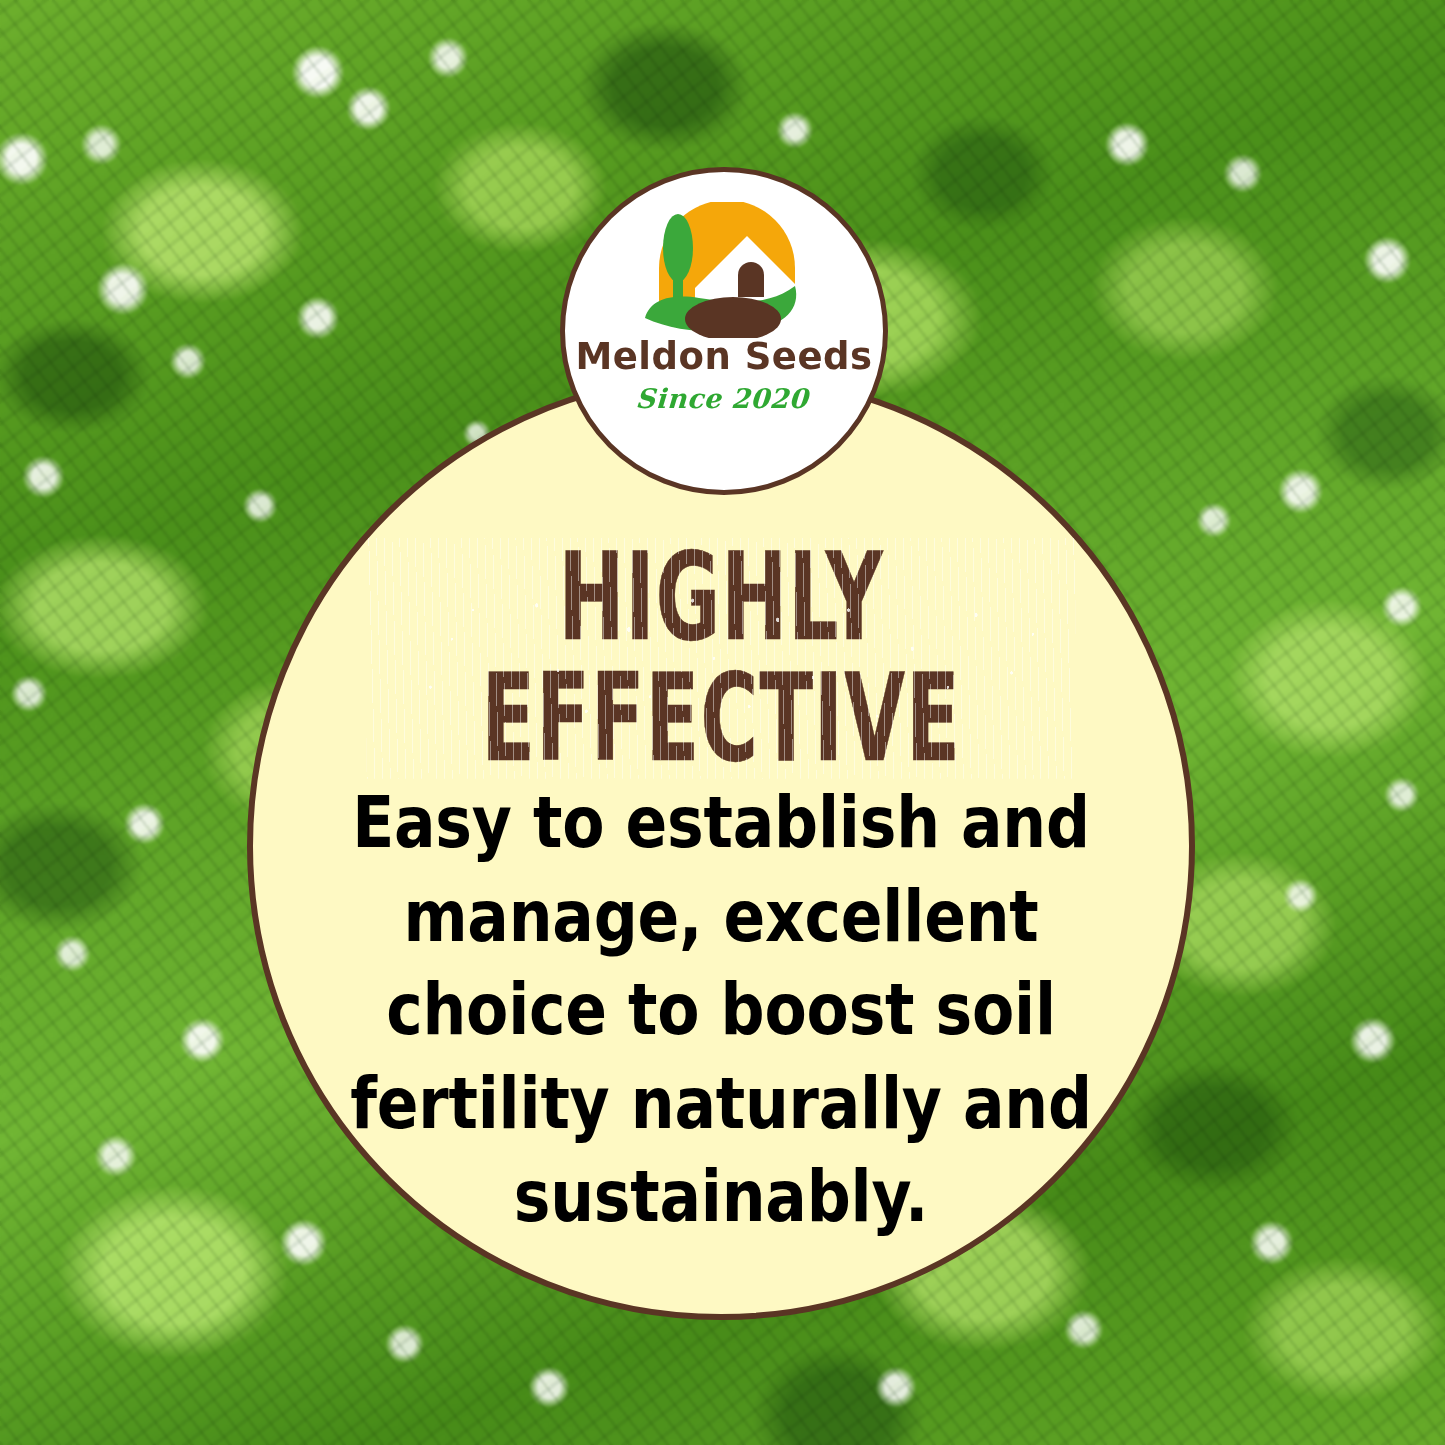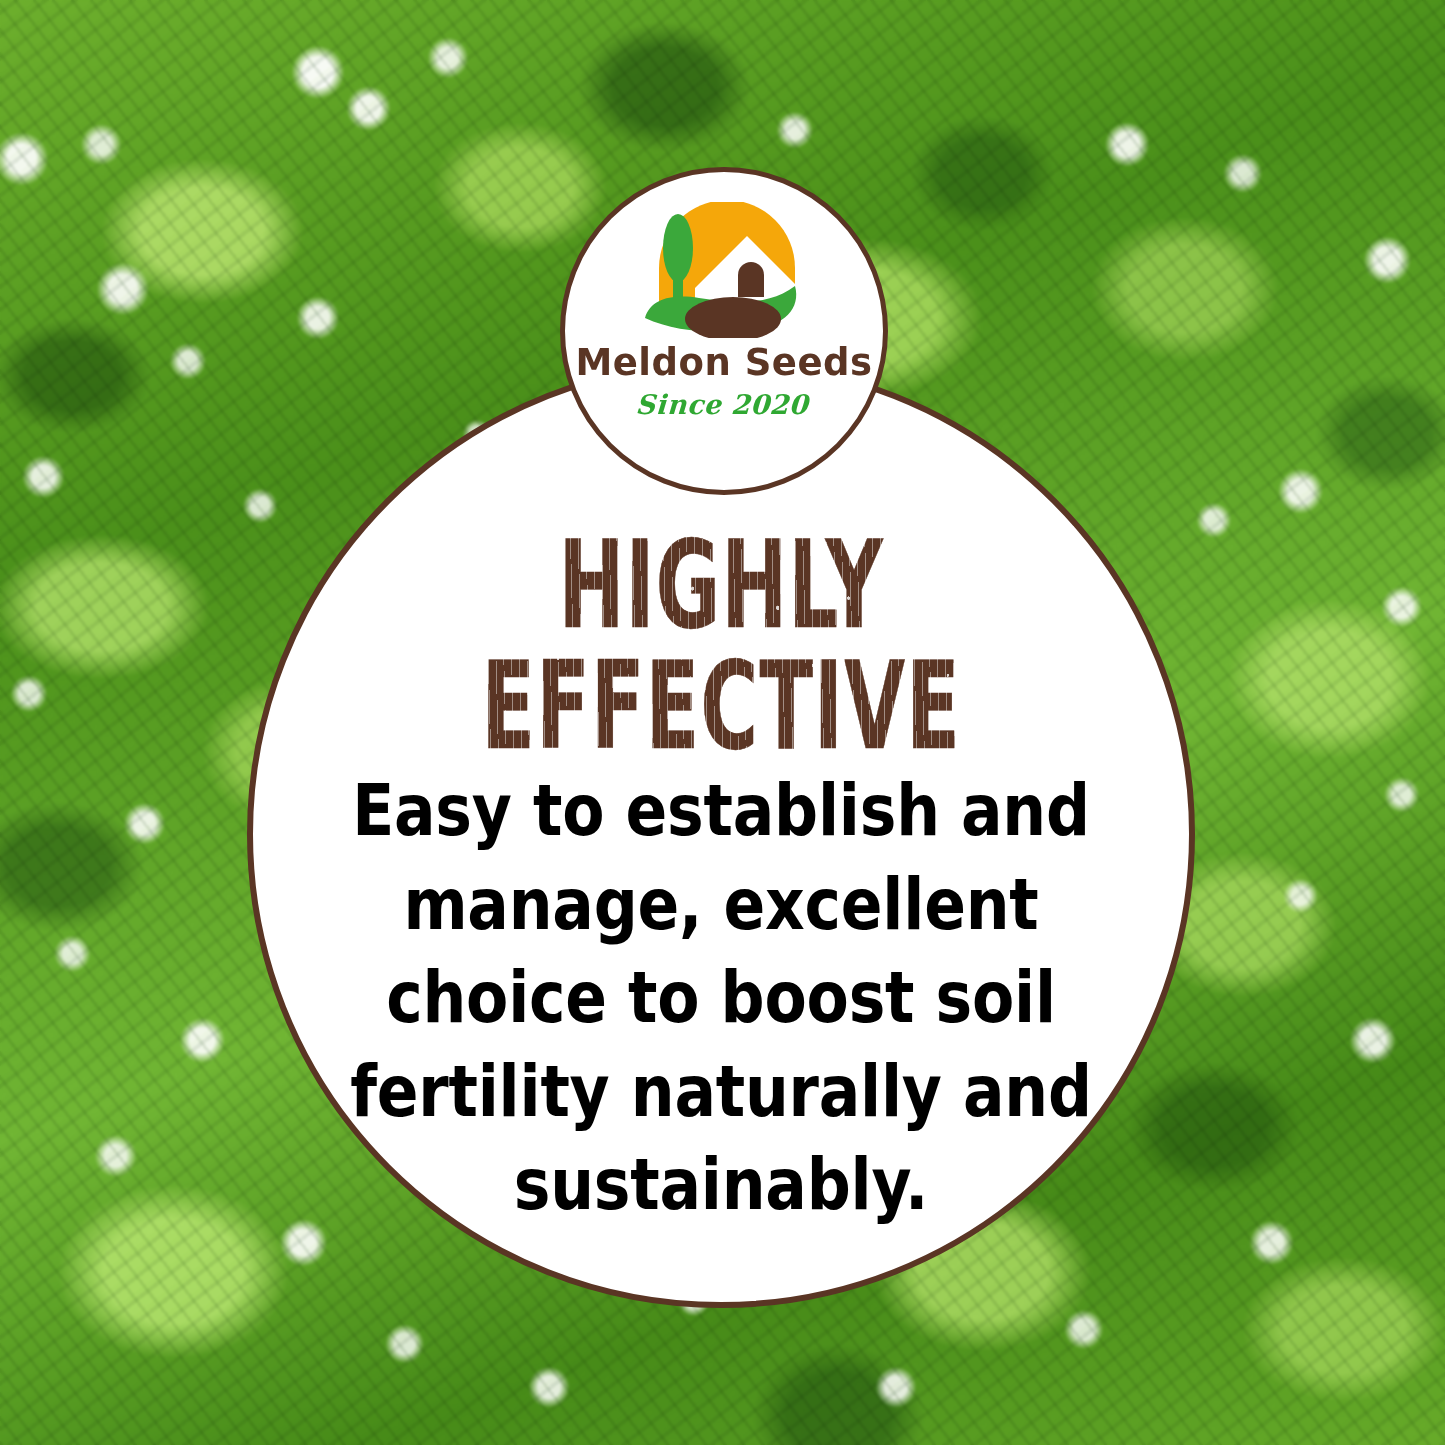--- a/index.html
+++ b/index.html
@@ -101,25 +101,25 @@
   .bg-blur {
     position: absolute;
     inset: 0;
     backdrop-filter: blur(1.2px);
   }
 
   
   .content-circle {
     position: absolute;
     left: 247px;
-    top: 360px;
+    top: 372px;
     width: 948px;
     height: 948px;
     border-radius: 50%;
-    background: #ffffff;
+    background: #fef9c3;
     border: 6px solid #5a3524;
     box-sizing: border-box;
     z-index: 2;
   }
 
   .circle-inner {
     position: absolute;
     left: 0;
     right: 0;
     top: 160px;
@@ -209,21 +209,20 @@
     width: 190px;
     height: 136px;
     display: block;
   }
   .logo-wordmark {
     font-family: "DejaVu Sans", sans-serif;
     font-weight: 700;
     font-size: 37px;
     color: #5a3524;
     letter-spacing: 0.5px;
-    margin-top: 6px;
     line-height: 1;
     white-space: nowrap;
   }
   .logo-tagline {
     font-family: "DejaVu Serif", serif;
     font-style: italic;
     font-weight: 700;
     font-size: 27px;
     color: #2fa832;
     letter-spacing: 0.5px;

